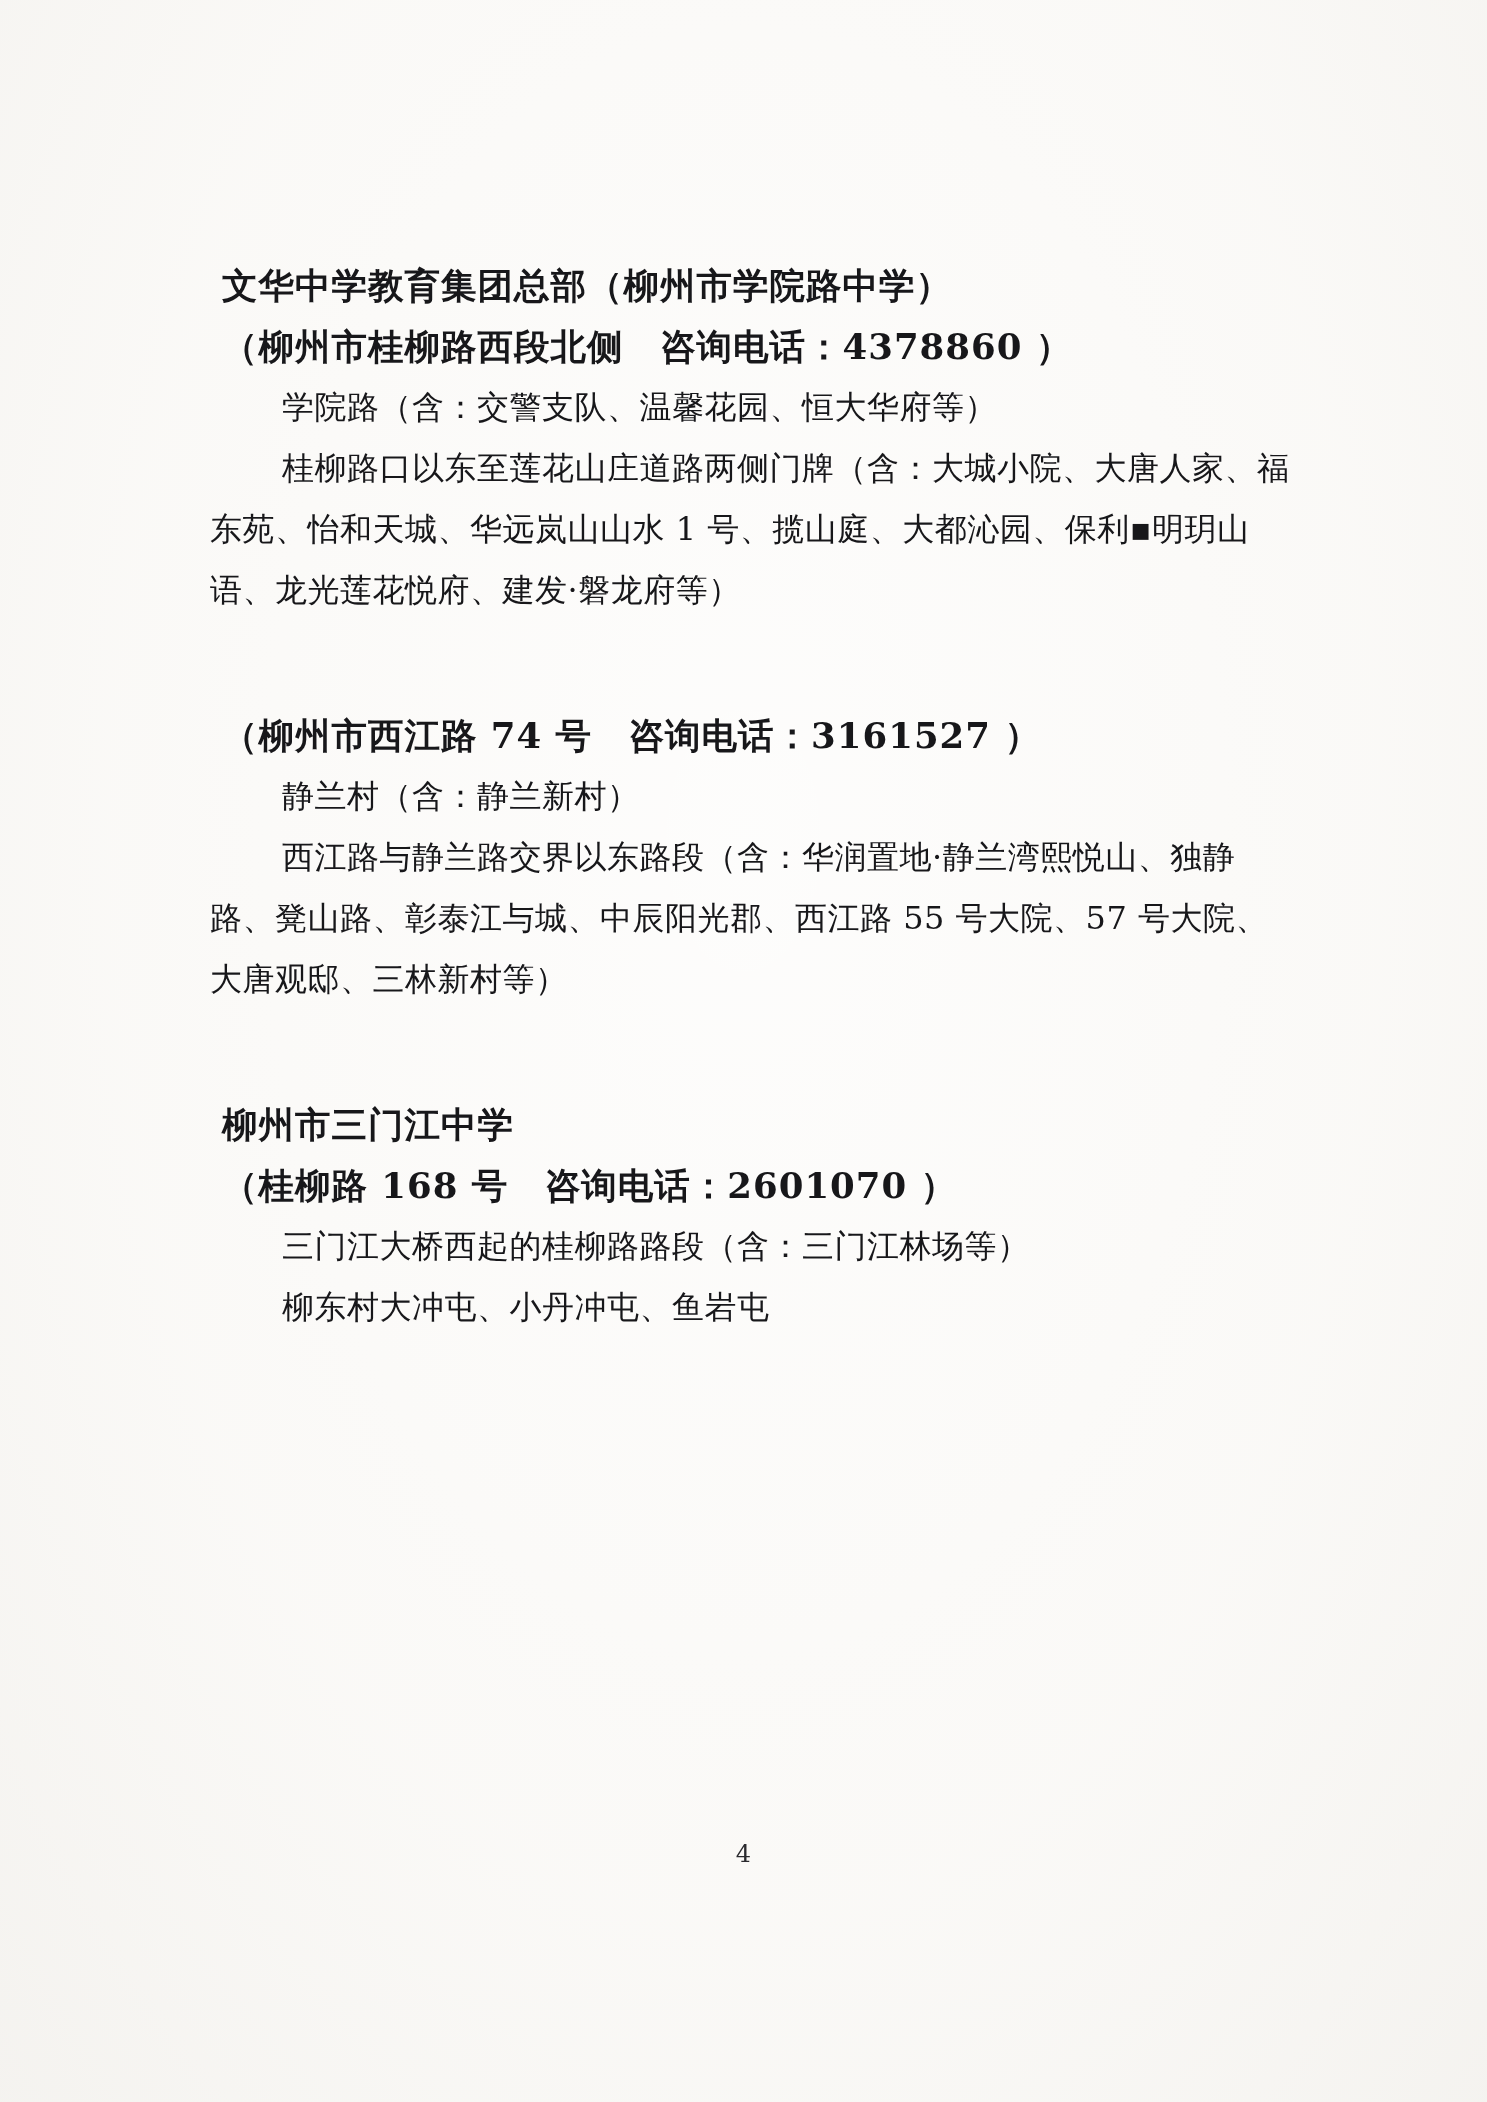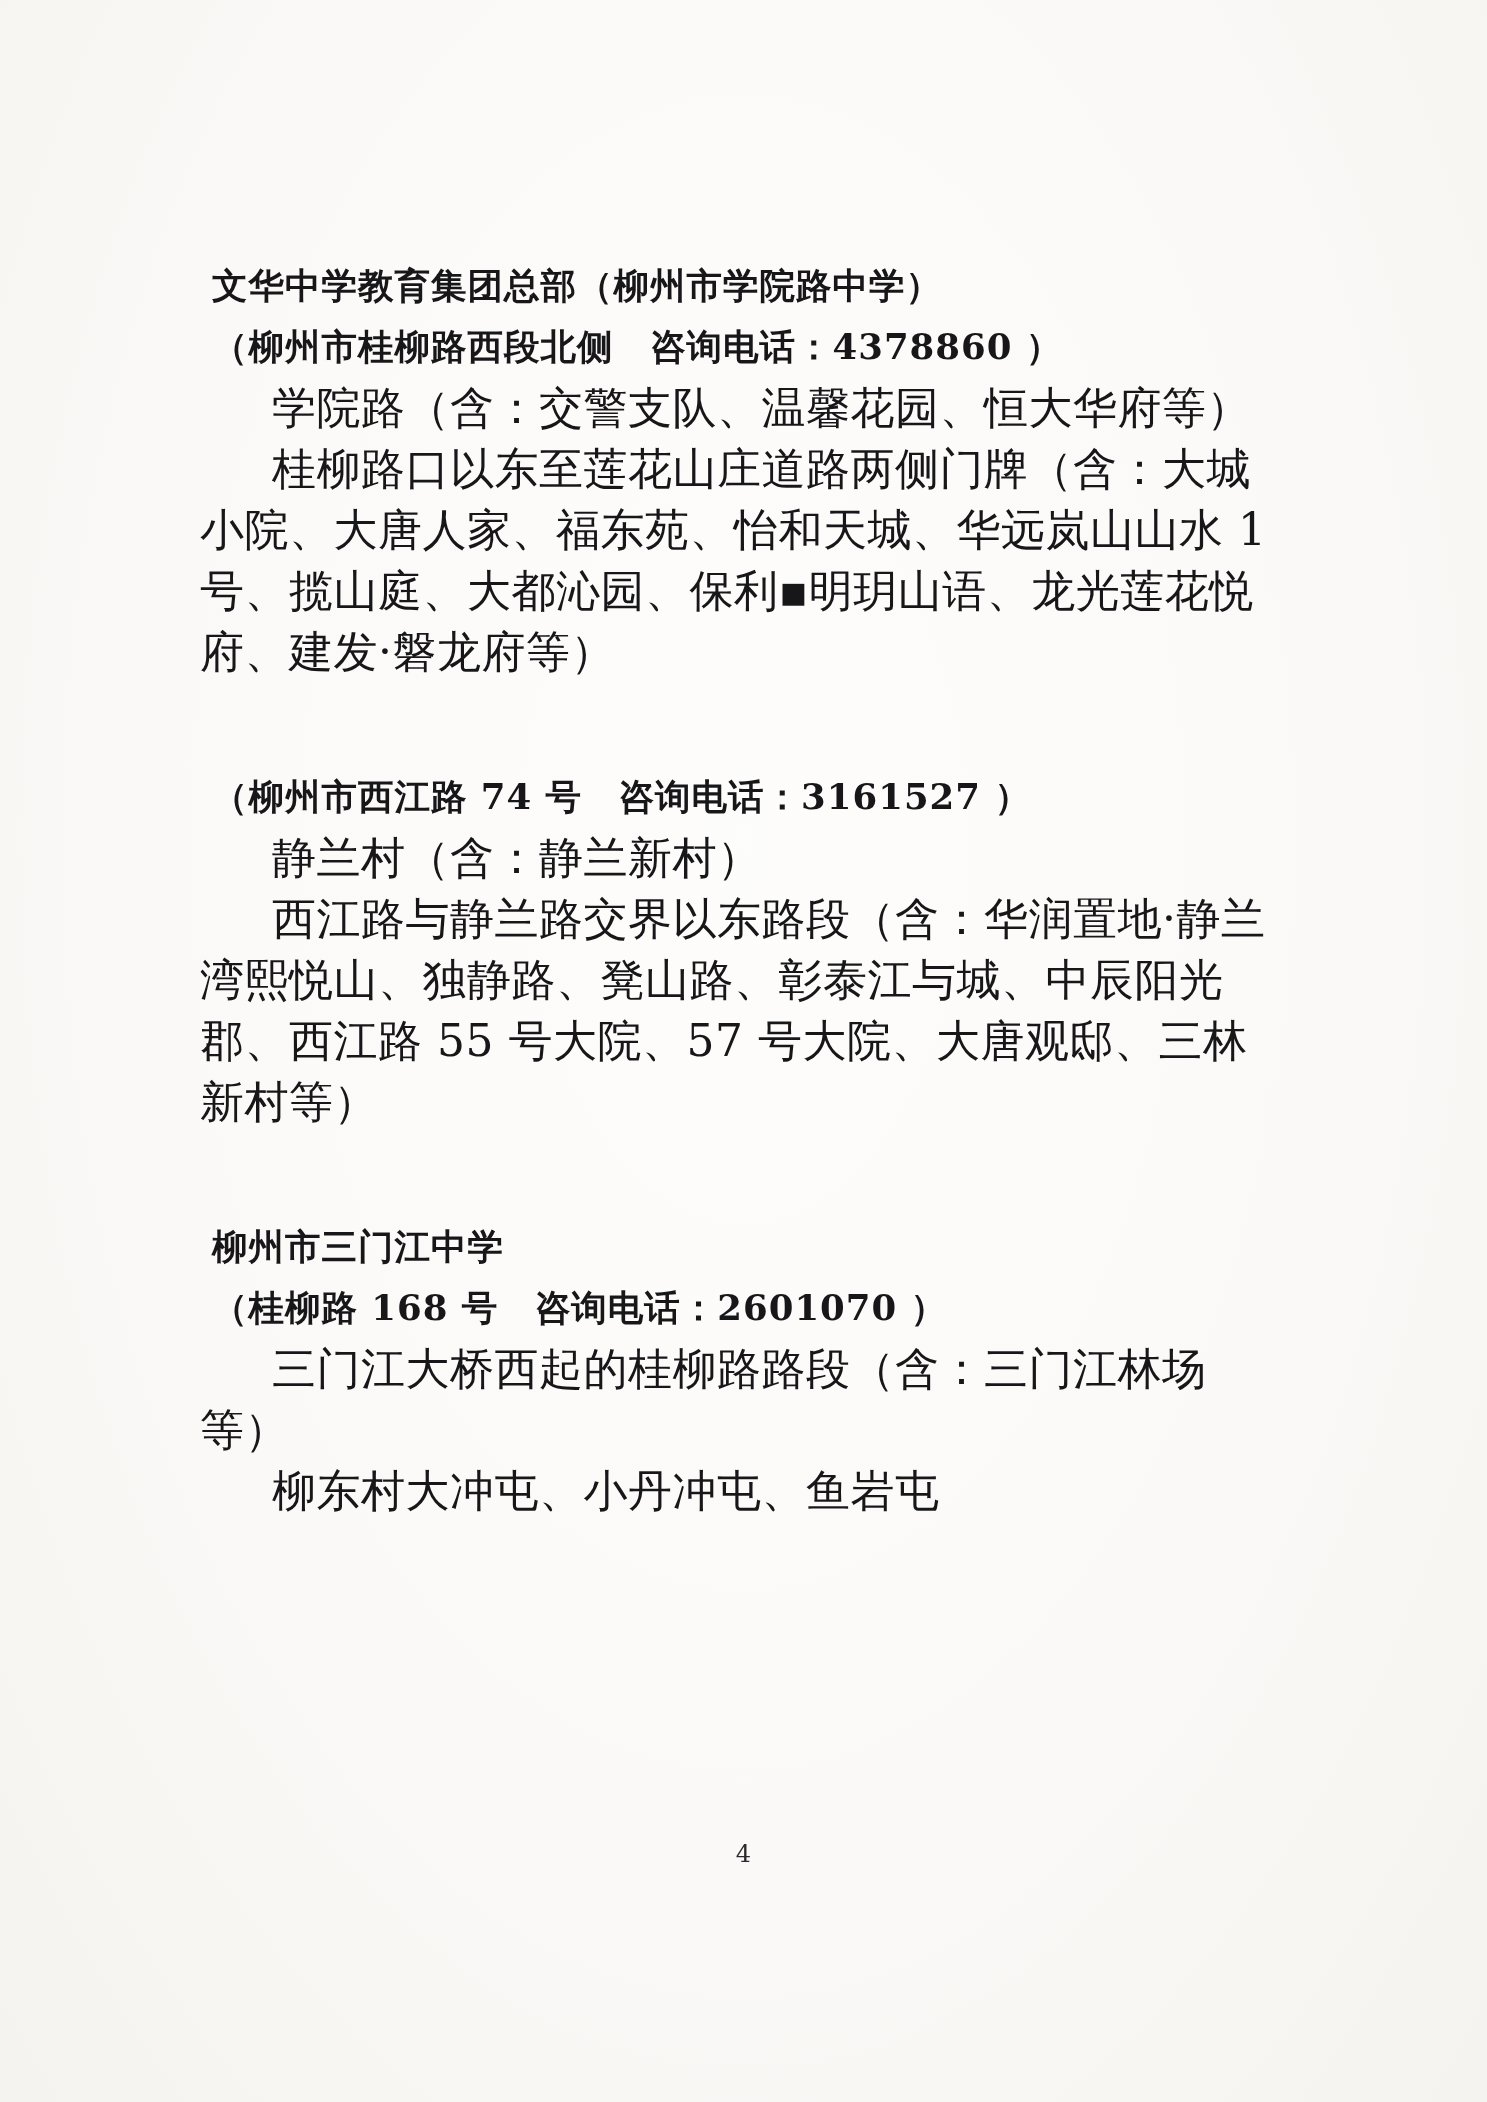--- a/index.html
+++ b/index.html
@@ -25,30 +25,30 @@
   
   .paper-tint {
     position: absolute;
     inset: 0;
     background:
       radial-gradient(ellipse at 50% 40%, rgba(255,255,255,0.55) 0%, rgba(246,244,240,0.15) 60%, rgba(232,229,223,0.35) 100%);
     pointer-events: none;
   }
   .content {
     position: absolute;
-    left: 200px;
+    left: 210px;
     top: 255px;
     width: 1090px;
   }
   .block {
     margin-bottom: 0;
   }
   .line {
     color: #17171a;
-    font-size: 44px;
+    font-size: 32px;
     line-height: 61px;
     letter-spacing: 0.5px;
     white-space: pre-wrap;
     word-break: break-word;
   }
   .heading {
     font-weight: bold;
     font-size: 35.5px;
     letter-spacing: 1px;
   }

